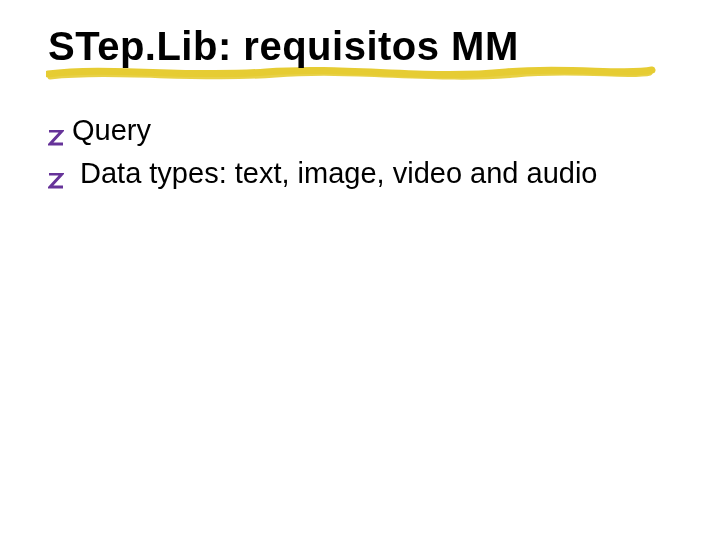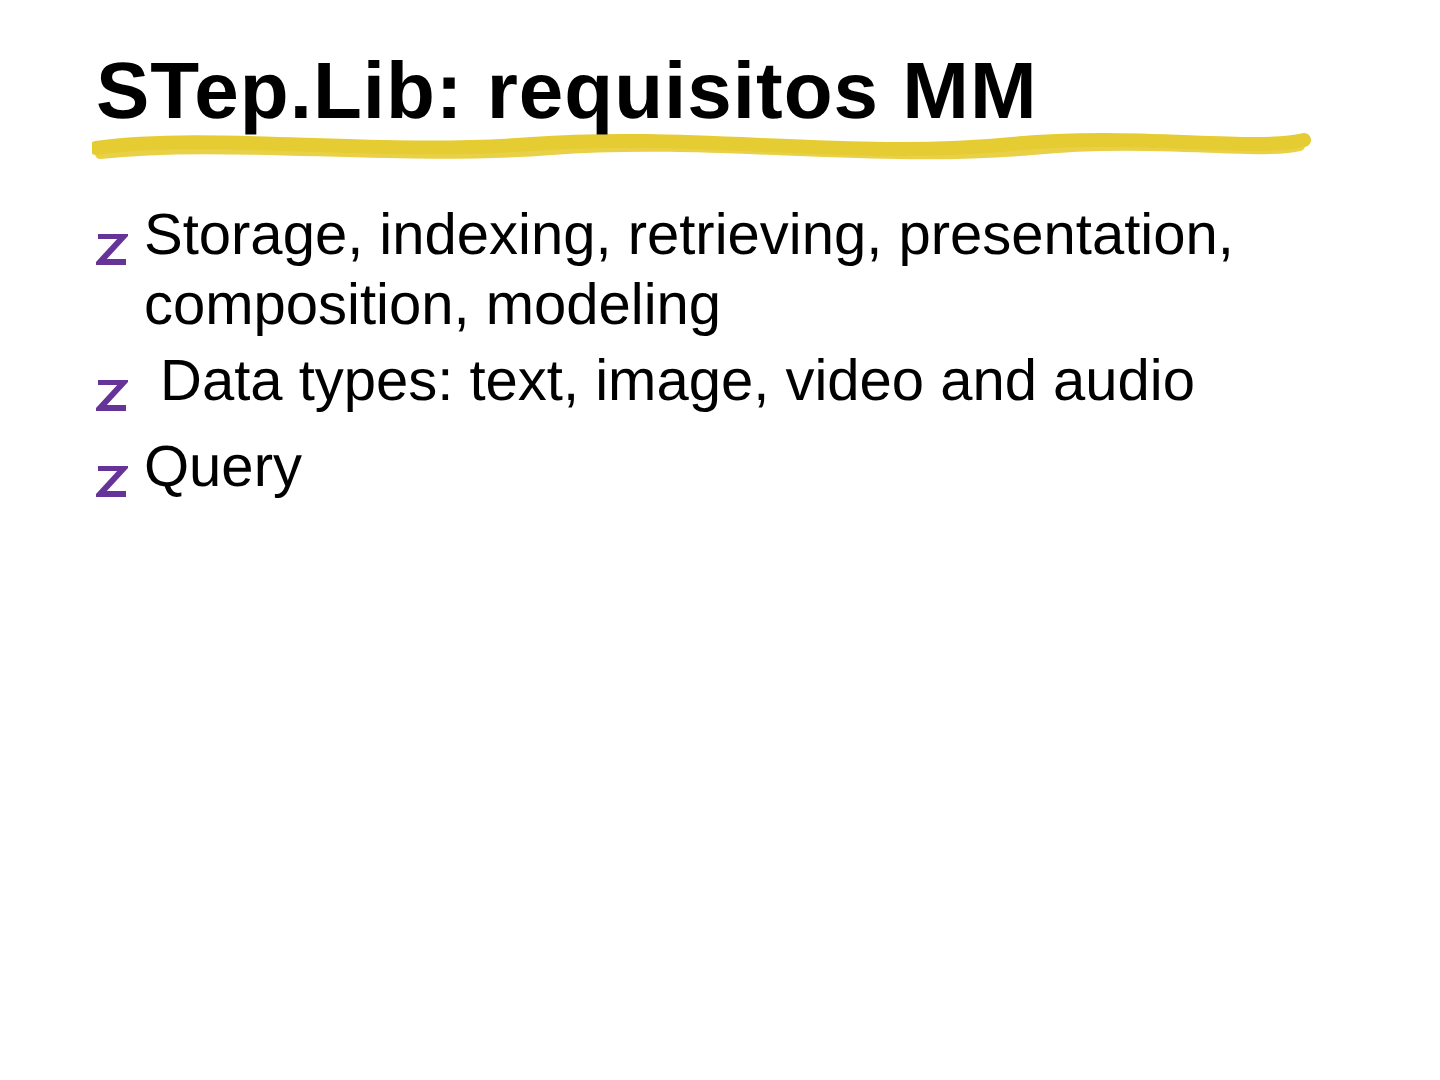--- a/index.html
+++ b/index.html
@@ -10,21 +10,21 @@
     background: #ffffff;
     font-family: Arial, Helvetica, sans-serif;
     overflow: hidden;
     position: relative;
   }
   .slide {
     padding: 20px 40px 20px 48px;
   }
   .title-wrap {
     position: relative;
-    margin-bottom: 32px;
+    margin-bottom: 44px;
   }
   .title {
     font-size: 40px;
     font-weight: 900;
     color: #000;
     letter-spacing: 0.5px;
     font-family: Arial Black, Arial, sans-serif;
     position: relative;
     z-index: 2;
     padding-top: 4px;
@@ -99,34 +99,26 @@
     <div class="title">STep.Lib: requisitos MM</div>
   </div>
 
   <ul class="bullet-list">
     <li class="bullet-item">
       <span class="icon">
         <svg width="16" height="16" viewBox="0 0 16 16">
           <path d="M1 1 H14 L2 14 H15" stroke="#663399" stroke-width="3" fill="none" stroke-linejoin="miter"></path>
         </svg>
       </span>
-      <span class="text">Storage, indexing, retrieving, presentation, composition, modeling</span>
+      <span class="text">Query</span>
     </li>
     <li class="bullet-item">
       <span class="icon spaced">
         <svg width="16" height="16" viewBox="0 0 16 16">
           <path d="M1 1 H14 L2 14 H15" stroke="#663399" stroke-width="3" fill="none" stroke-linejoin="miter"></path>
         </svg>
       </span>
       <span class="text">Data types: text, image, video and audio</span>
     </li>
-    <li class="bullet-item">
-      <span class="icon">
-        <svg width="16" height="16" viewBox="0 0 16 16">
-          <path d="M1 1 H14 L2 14 H15" stroke="#663399" stroke-width="3" fill="none" stroke-linejoin="miter"></path>
-        </svg>
-      </span>
-      <span class="text">Query</span>
-    </li>
   </ul>
 
 
 </div>
 
 </body></html>

